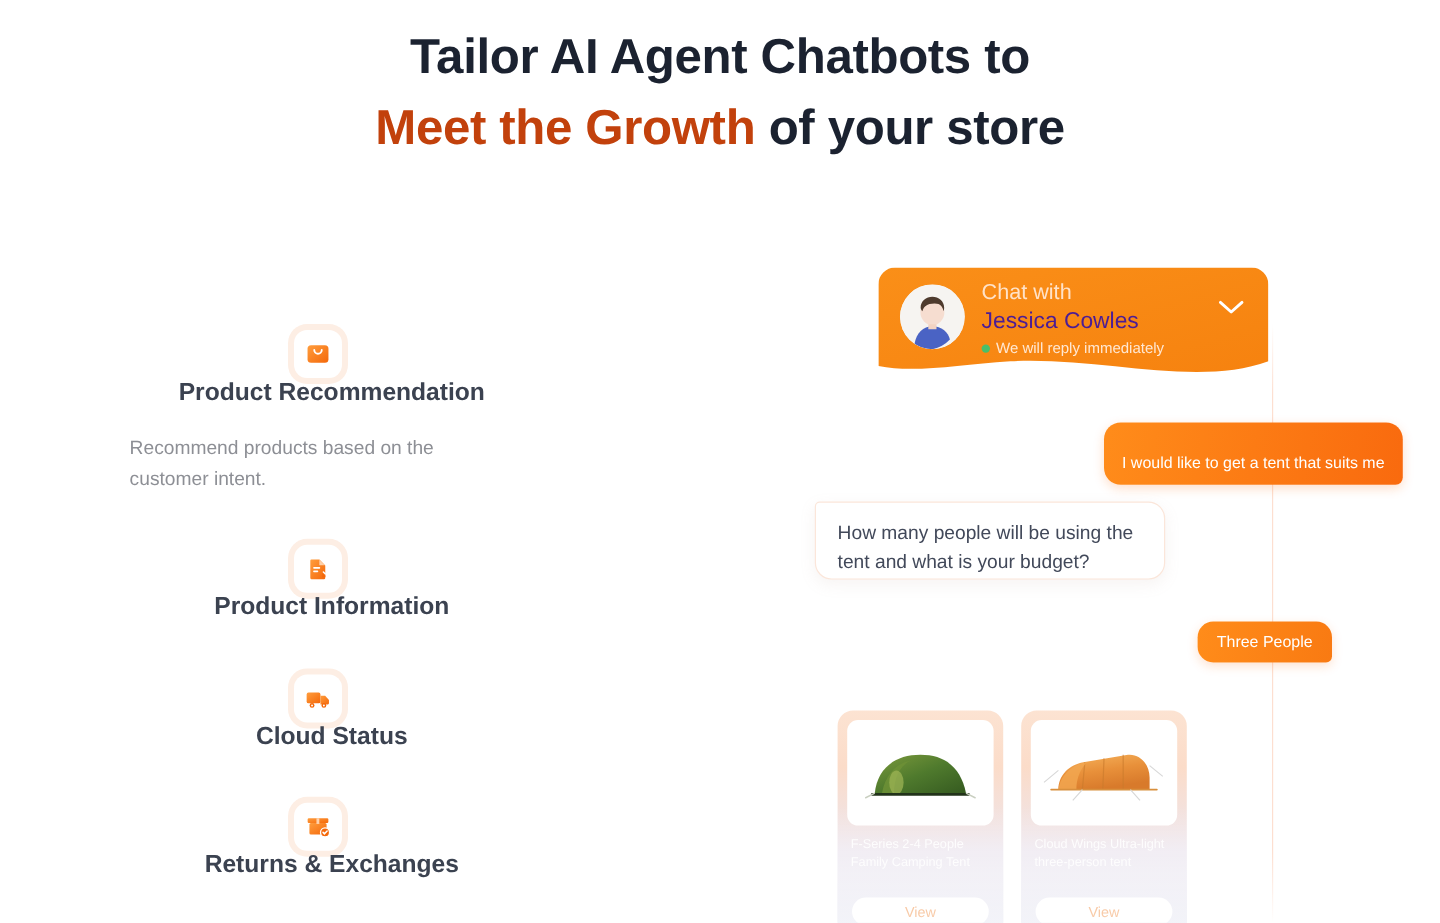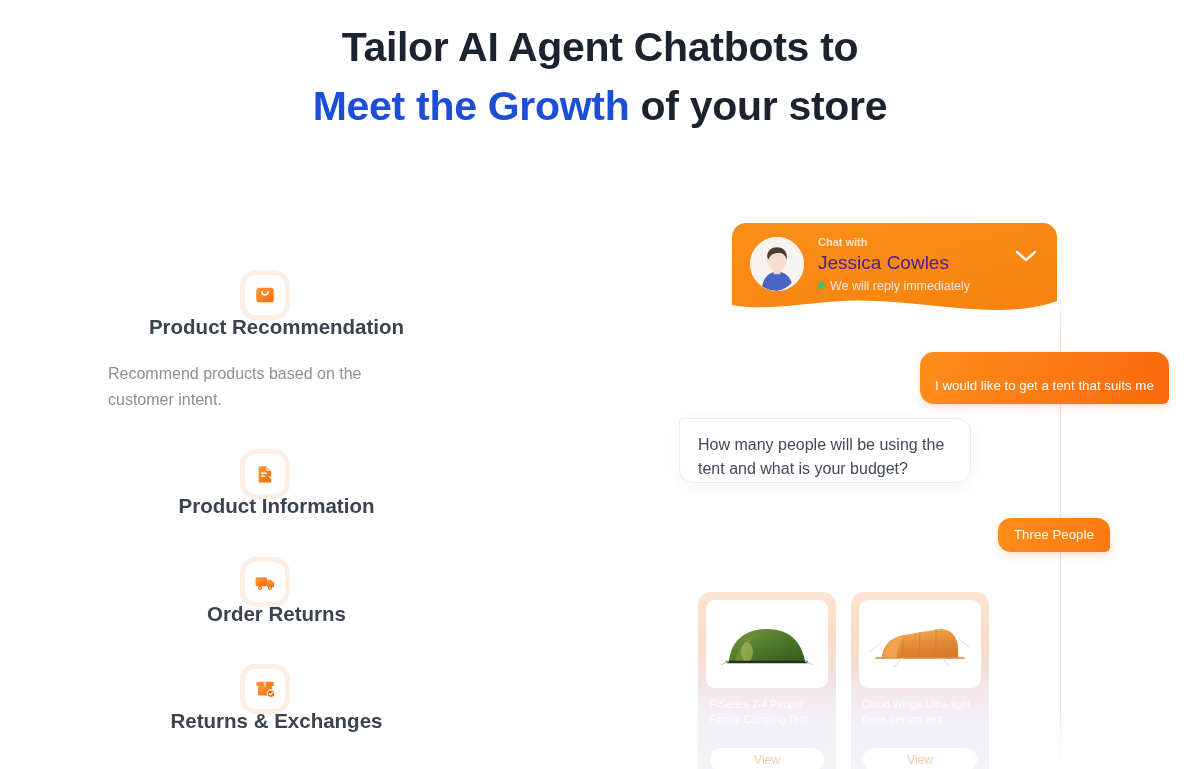--- a/index.html
+++ b/index.html
@@ -11,21 +11,21 @@
   }
   .page { position: relative; width: 1200px; height: 675px; background:#fff; }
 
   
   .heading {
     position: absolute; left: 0; top: 18px; width: 1200px;
     text-align: center;
     font-size: 41px; font-weight: bold; line-height: 1.44;
     color: #1b2230; letter-spacing: -0.3px;
   }
-  .heading .accent { color: #1d4ed8; }
+  .heading .accent { color: #c2410c; }
 
   
   .features { position: absolute; left: 50px; top: 275px; width: 430px; }
   .feature { position: absolute; left: 0; width: 430px; }
   .feature-head { display: flex; align-items: center; flex-direction: column; }
   .f-iconbox {
     width: 40px; height: 40px; border-radius: 11px;
     background: #ffffff;
     box-shadow: 0 0 0 5px #fdeee4;
     display: flex; align-items: center; justify-content: center;
@@ -56,21 +56,21 @@
   .chat-header-bg { position: absolute; inset: 0; }
   .chat-header-inner {
     position: absolute; left: 0; top: 0; width: 325px; height: 82px;
     display: flex; align-items: center; padding-left: 18px;
   }
   .avatar {
     width: 54px; height: 54px; border-radius: 50%;
     background: #f4f4f2; position: relative; overflow: hidden; flex: 0 0 auto;
   }
   .hdr-text { margin-left: 14px; }
-  .hdr-chatwith { font-size: 11px; color: #ffe2c8; line-height: 1.35; font-weight: bold; }
+  .hdr-chatwith { font-size: 18px; color: #ffe2c8; line-height: 1.35; }
   .hdr-name { font-size: 19px; color: #4c1d95; line-height: 1.28; margin-top:1px; }
   .hdr-status {
     font-size: 12.5px; color: #ffe7d2; margin-top: 3px;
     display: flex; align-items: center;
   }
   .status-dot {
     width: 7px; height: 7px; border-radius: 50%;
     background: #49bf6a; margin-right: 5px; flex: 0 0 auto;
   }
   .chevron {
@@ -205,21 +205,21 @@
             </linearGradient>
               </defs>
             <rect x="1.6" y="6.4" width="12" height="9.4" rx="1.6" fill="url(#og3)"></rect>
             <path d="M13.6 9.2h4.1l3.3 3.6v3a1 1 0 0 1-1 1h-6.4V9.2z" fill="url(#og3)"></path>
             <circle cx="6.3" cy="17.6" r="2.1" fill="#f4680a"></circle>
             <circle cx="6.3" cy="17.6" r="0.85" fill="#fff"></circle>
             <circle cx="16.6" cy="17.6" r="2.1" fill="#f4680a"></circle>
             <circle cx="16.6" cy="17.6" r="0.85" fill="#fff"></circle>
           </svg>
         </div>
-        <div class="f-title">Order Returns</div>
+        <div class="f-title">Cloud Status</div>
       </div>
     </div>
 
     <div class="feature" style="top:394px;">
       <div class="feature-head">
         <div class="f-iconbox">
           <svg width="22" height="22" viewBox="0 0 24 24" aria-hidden="true">
             <defs>
                 <linearGradient id="og4" x1="0" y1="0" x2="1" y2="1">
               <stop offset="0" stop-color="#ff9d3d"></stop>

